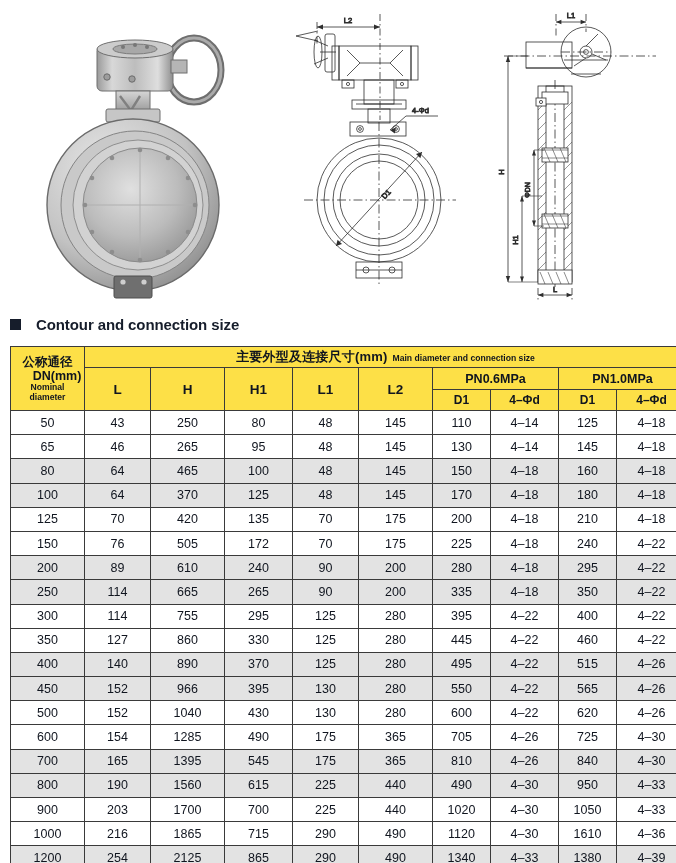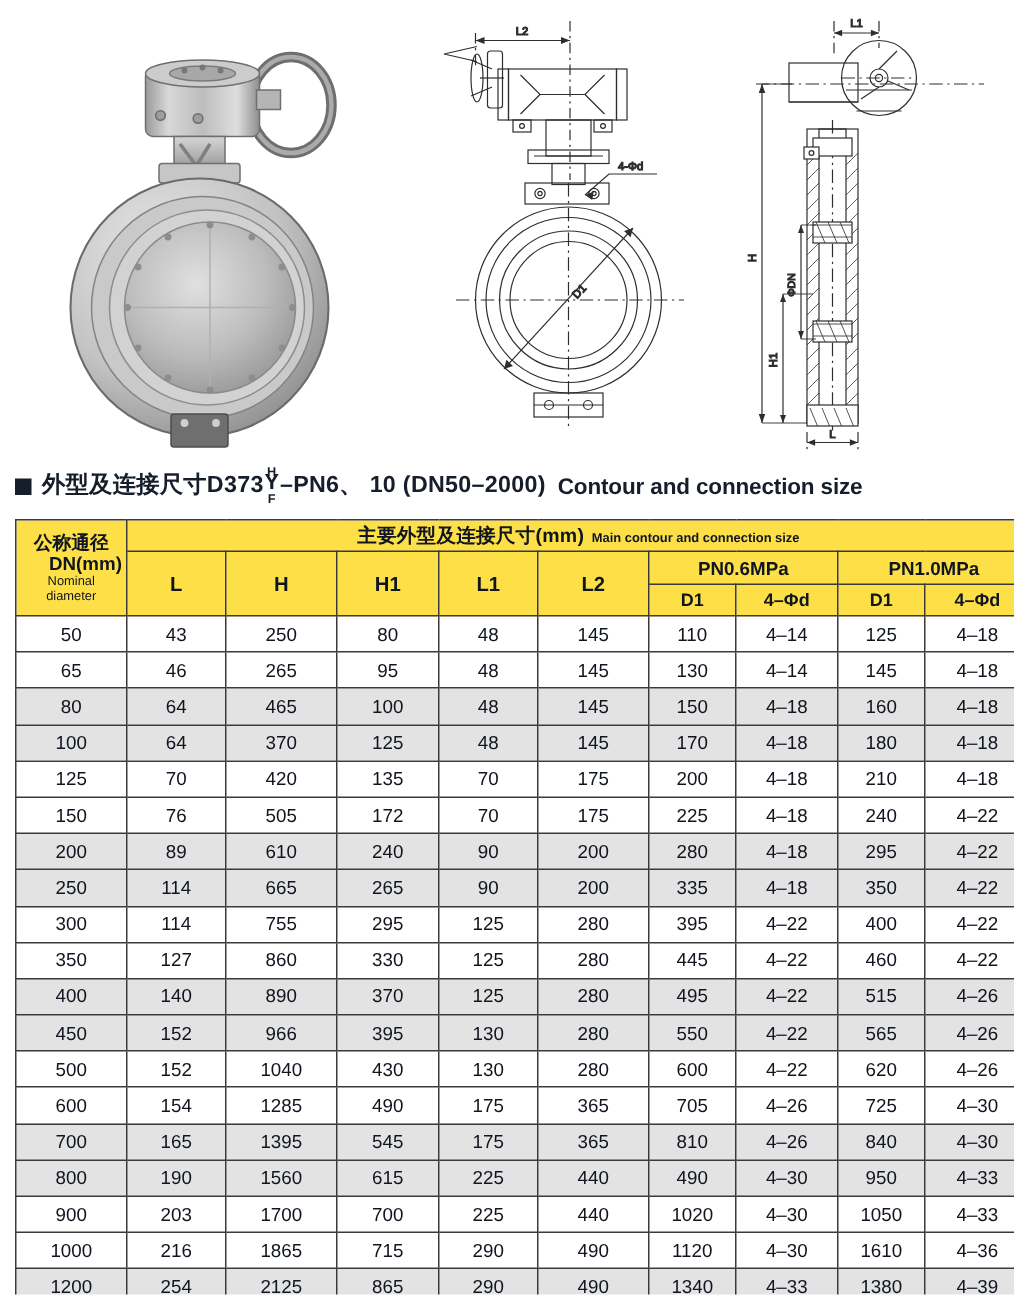--- a/index.html
+++ b/index.html
@@ -50,21 +50,21 @@
   }
   thead th{background:#fde047;font-weight:700;}
   tbody td{height:23.2px;background:#fff;}
   tbody tr.shaded td{background:#e3e3e3;}
 
   .h-group{font-size:13px;font-weight:700;height:20px;letter-spacing:.2px;}
   .h-group .en{font-size:8.6px;font-weight:700;letter-spacing:0;margin-left:5px;}
   .h-dn{width:74px;line-height:1.12;padding:2px 0;}
   .h-dn .cn{font-size:12.5px;font-weight:700;display:block;}
   .h-dn .dn{font-size:12.5px;font-weight:700;display:block;padding-left:19px;}
-  .h-dn .en1,.h-dn .en2{font-size:8.6px;font-weight:400;display:block;}
+  .h-dn .en1,.h-dn .en2{font-size:8.6px;font-weight:700;display:block;}
   .h-sym{font-size:13.5px;font-weight:700;}
   .h-pn{font-size:12.5px;font-weight:700;height:21px;text-align:center;}
   .h-sub{font-size:12px;font-weight:700;height:20px;}
 </style>
 </head>
 <body>
 
 <div class="figures">
 
   <div class="fig" style="left:28px;width:250px;">
@@ -284,27 +284,20 @@
         <path d="M52 295 l5.4 -2.2 v4.4 z" fill="#2e2e2e" stroke="none"></path>
         <path d="M86 295 l-5.4 -2.2 v4.4 z" fill="#2e2e2e" stroke="none"></path>
         <text x="69" y="292" font-size="7.5" fill="#2e2e2e" text-anchor="middle" font-family="Liberation Sans, sans-serif">L</text>
       </g>
     </svg>
   </div>
 </div>
 
 <div class="section-title">
   <span class="bullet"></span>
-  <span class="title-cn">
-    <span>外型及连接尺寸D373</span><span class="stack">
-        <span>H</span>
-        <span class="mid">Y</span>
-        <span>F</span>
-      </span><span>–PN6、 10 (DN50–2000)</span>
-  </span>
   <span class="title-en">Contour and connection size</span>
 </div>
 
 <div class="table-wrap">
   <table>
     <colgroup>
       <col style="width:74px">
         <col style="width:66px">
         <col style="width:74px">
       <col style="width:68px">
@@ -317,21 +310,21 @@
     </colgroup>
     <thead>
       <tr>
         <th class="h-dn" rowspan="3">
           <span class="cn">公称通径</span>
           <span class="dn">DN(mm)</span>
           <span class="en1">Nominal</span>
           <span class="en2">diameter</span>
         </th>
         <th class="h-group" colspan="9">
-          <span>主要外型及连接尺寸(mm)</span><span class="en">Main contour and connection size</span>
+          <span>主要外型及连接尺寸(mm)</span><span class="en">Main diameter and connection size</span>
         </th>
       </tr>
       <tr>
         <th class="h-sym" rowspan="2">L</th>
         <th class="h-sym" rowspan="2">H</th>
         <th class="h-sym" rowspan="2">H1</th>
         <th class="h-sym" rowspan="2">L1</th>
         <th class="h-sym" rowspan="2">L2</th>
         <th class="h-pn" colspan="2">PN0.6MPa</th>
         <th class="h-pn" colspan="2">PN1.0MPa</th>

